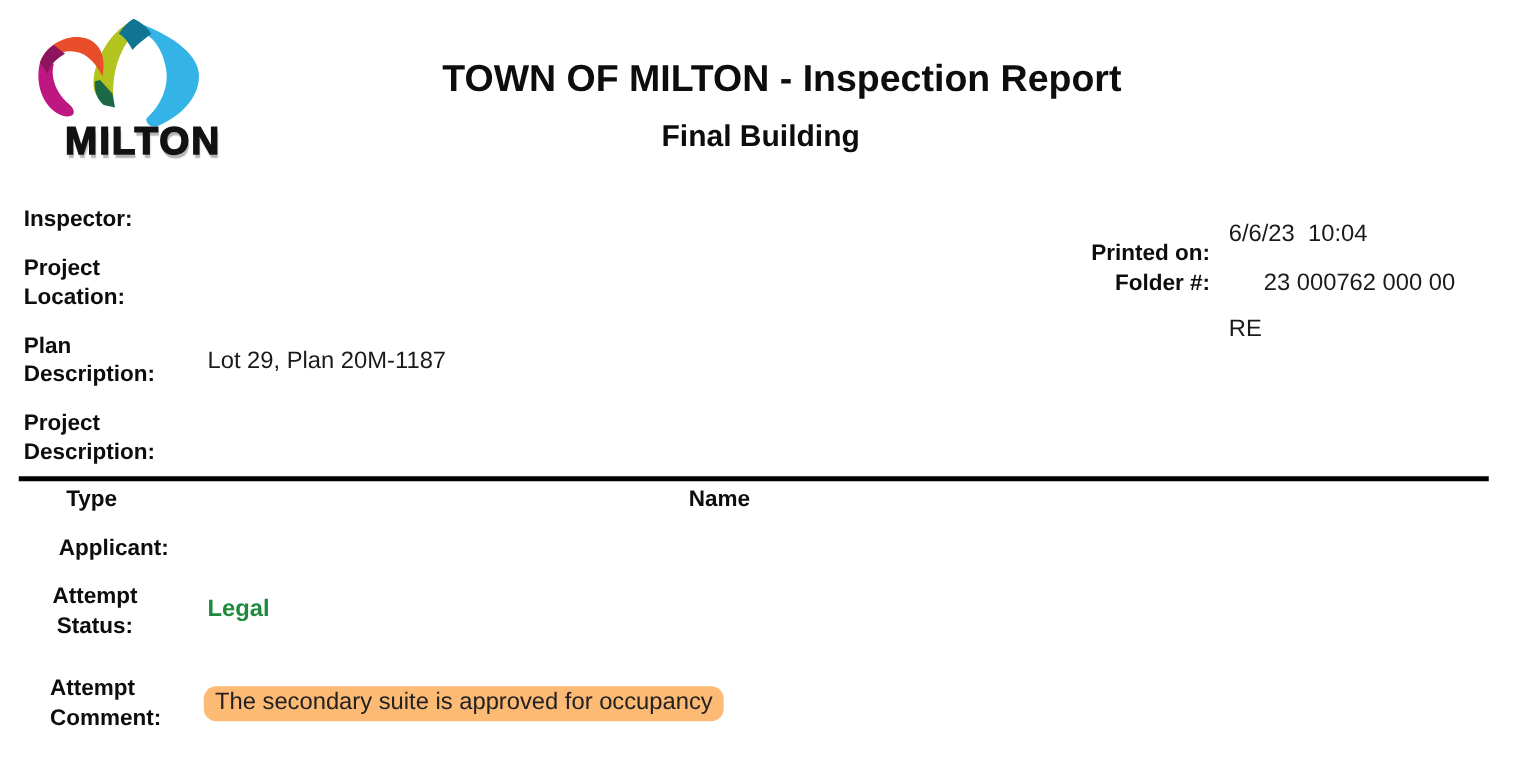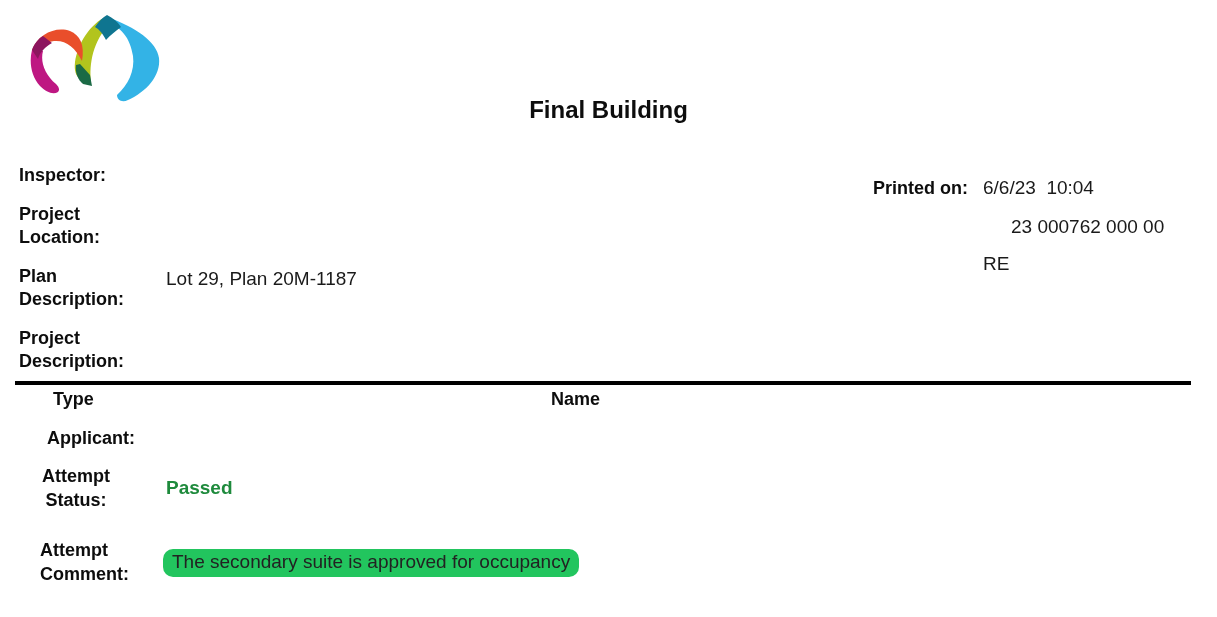--- a/index.html
+++ b/index.html
@@ -134,51 +134,54 @@
     <path d="M46,51 C45,59 48,66 53,70 L62,72 L60,61 L50,50 Z" style="fill: rgb(27, 106, 69);"></path>
 
     <path d="M2,36 C8,20 26,12 40,17 C50,21 55,31 52,47
              C45,33 36,26 24,27 C14,29 7,33 4,41 Z" style="fill: rgb(233, 78, 43);"></path>
 
     <path d="M2,36 C-1,48 1,62 10,72 C16,78 23,81 28,78 C30,76 29,73 26,70
              C15,61 10,48 13,37 Z" style="fill: rgb(190, 23, 130);"></path>
 
     <path d="M2,36 C4,30 8,25 13,22 L22,29 C15,33 10,38 8,45 Z" style="fill: rgb(140, 21, 94);"></path>
   </svg>
+  <div class="brand">MILTON</div>
 
+  <div class="title">TOWN OF MILTON - Inspection Report</div>
   <div class="subtitle">Final Building</div>
 
   <div class="lbl" style="left:19px; top:164px;text-align:center;">Inspector:</div>
   <div class="val" style="left:168px; top:167px;"></div>
 
   <div class="lbl" style="left:19px; top:203px;">Project
 Location:</div>
 
   <div class="lbl" style="left:19px; top:265px;">Plan
 Description:</div>
-  <div class="val" style="left:166px; top:268px;">Lot 29, Plan 20M-1187</div>
+  <div class="val" style="left:166px; top:278px;">Lot 29, Plan 20M-1187</div>
 
   <div class="lbl" style="left:19px; top:327px;">Project
 Description:</div>
   <div class="val" style="left:168px; top:340px;"></div>
 
-  <div class="lbl lbl-right" style="left:748px; top:177px;">Printed on:</div>
+  <div class="lbl lbl-right" style="left:748px; top:191px;">Printed on:</div>
   <div class="val" style="left:983px; top:177px;">6/6/23  10:04</div>
 
+  <div class="lbl lbl-right" style="left:748px; top:215px;">Folder #:</div>
   <div class="val" style="left:983px; top:216px;margin-left:28px;">23 000762 000 00</div>
   <div class="val" style="left:983px; top:253px;">RE</div>
 
   <div class="divider"></div>
 
   <div class="col-header" style="left:42px; top:389px;">Type</div>
   <div class="col-header" style="left:540px; top:389px;">Name</div>
 
   <div class="lbl" style="left:47px; top:427px;">Applicant:</div>
 
   <div class="lbl lbl-center" style="left:36px; top:464px;">Attempt
 Status:</div>
-  <div class="status-value" style="color: rgb(30, 138, 60);">Passed</div>
+  <div class="status-value" style="color: rgb(30, 138, 60);">Legal</div>
 
   <div class="lbl" style="left:40px; top:538px; line-height:24px;">Attempt
 Comment:</div>
-  <div class="comment-value" style="background-color: #22c55e;">The secondary suite is approved for occupancy</div>
+  <div class="comment-value" style="background-color: #fdba74;">The secondary suite is approved for occupancy</div>
 
 </div>
 
 </body></html>

